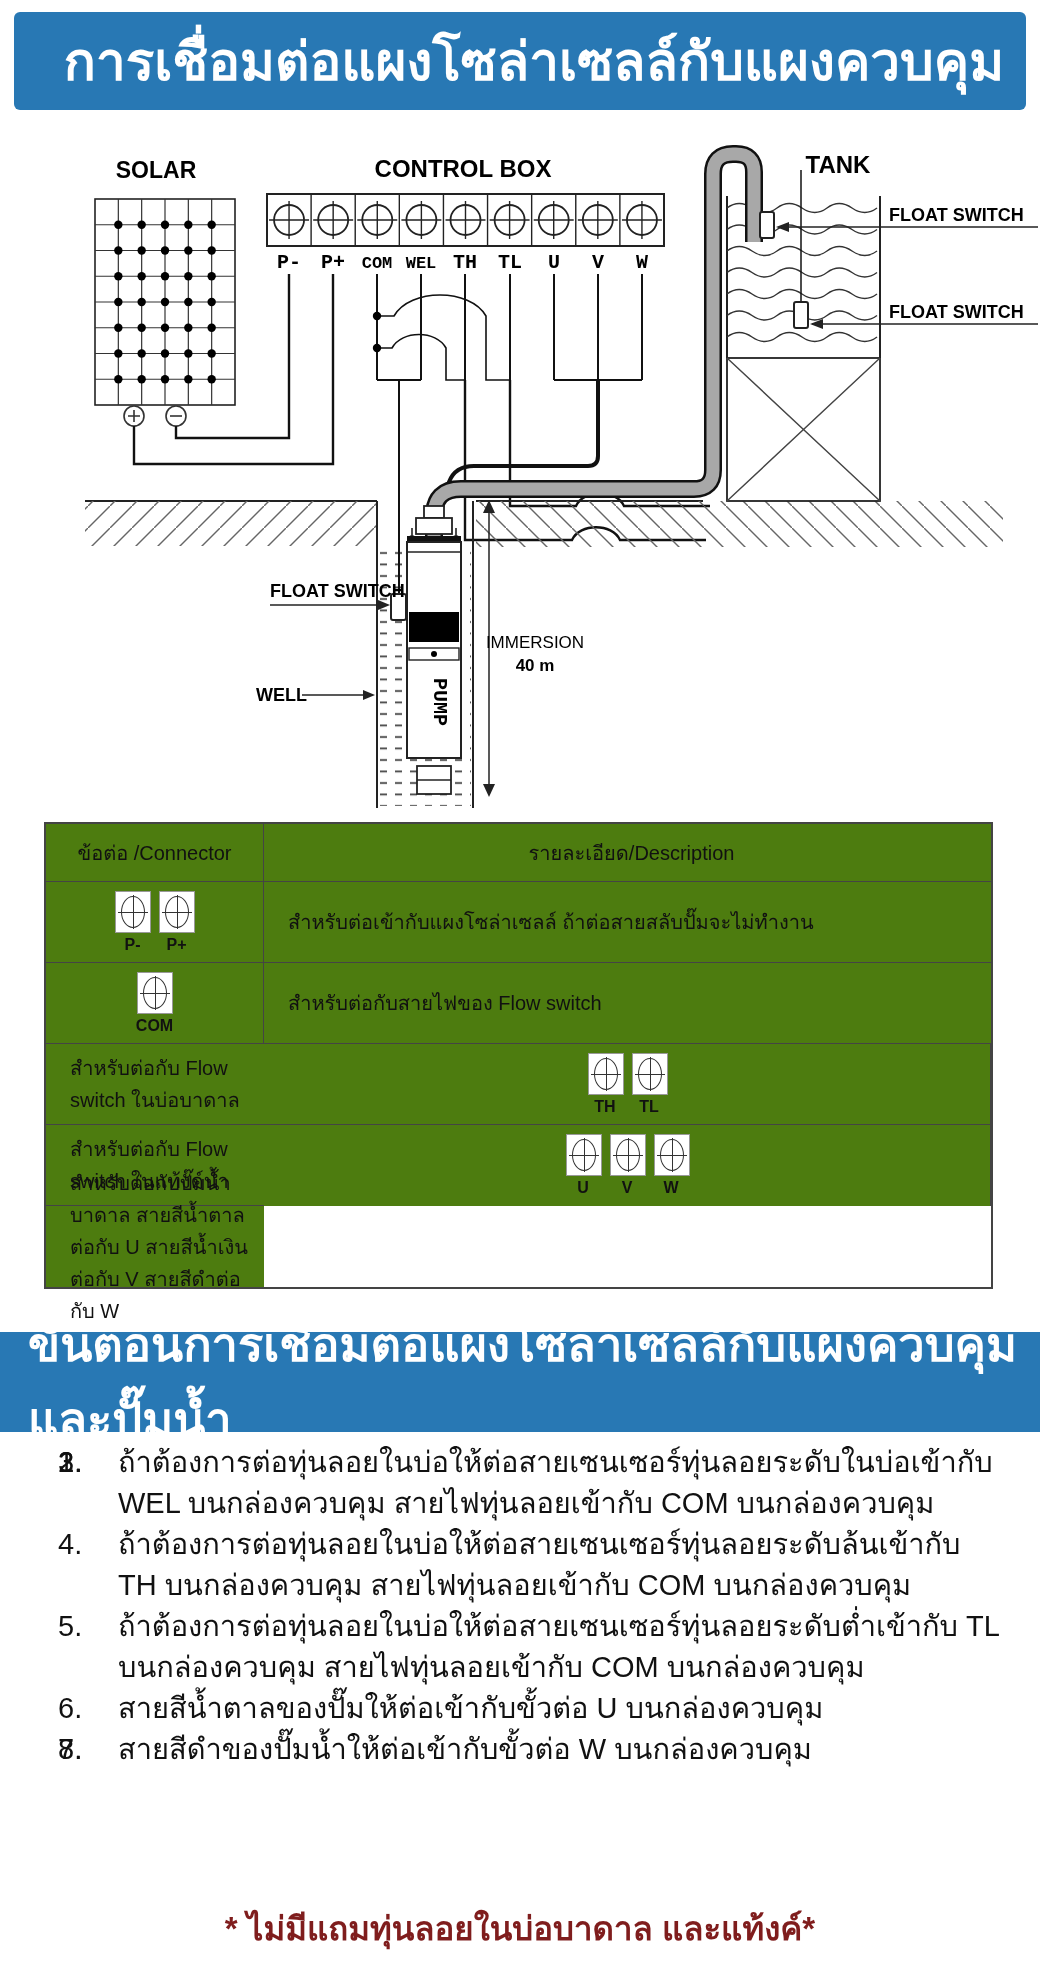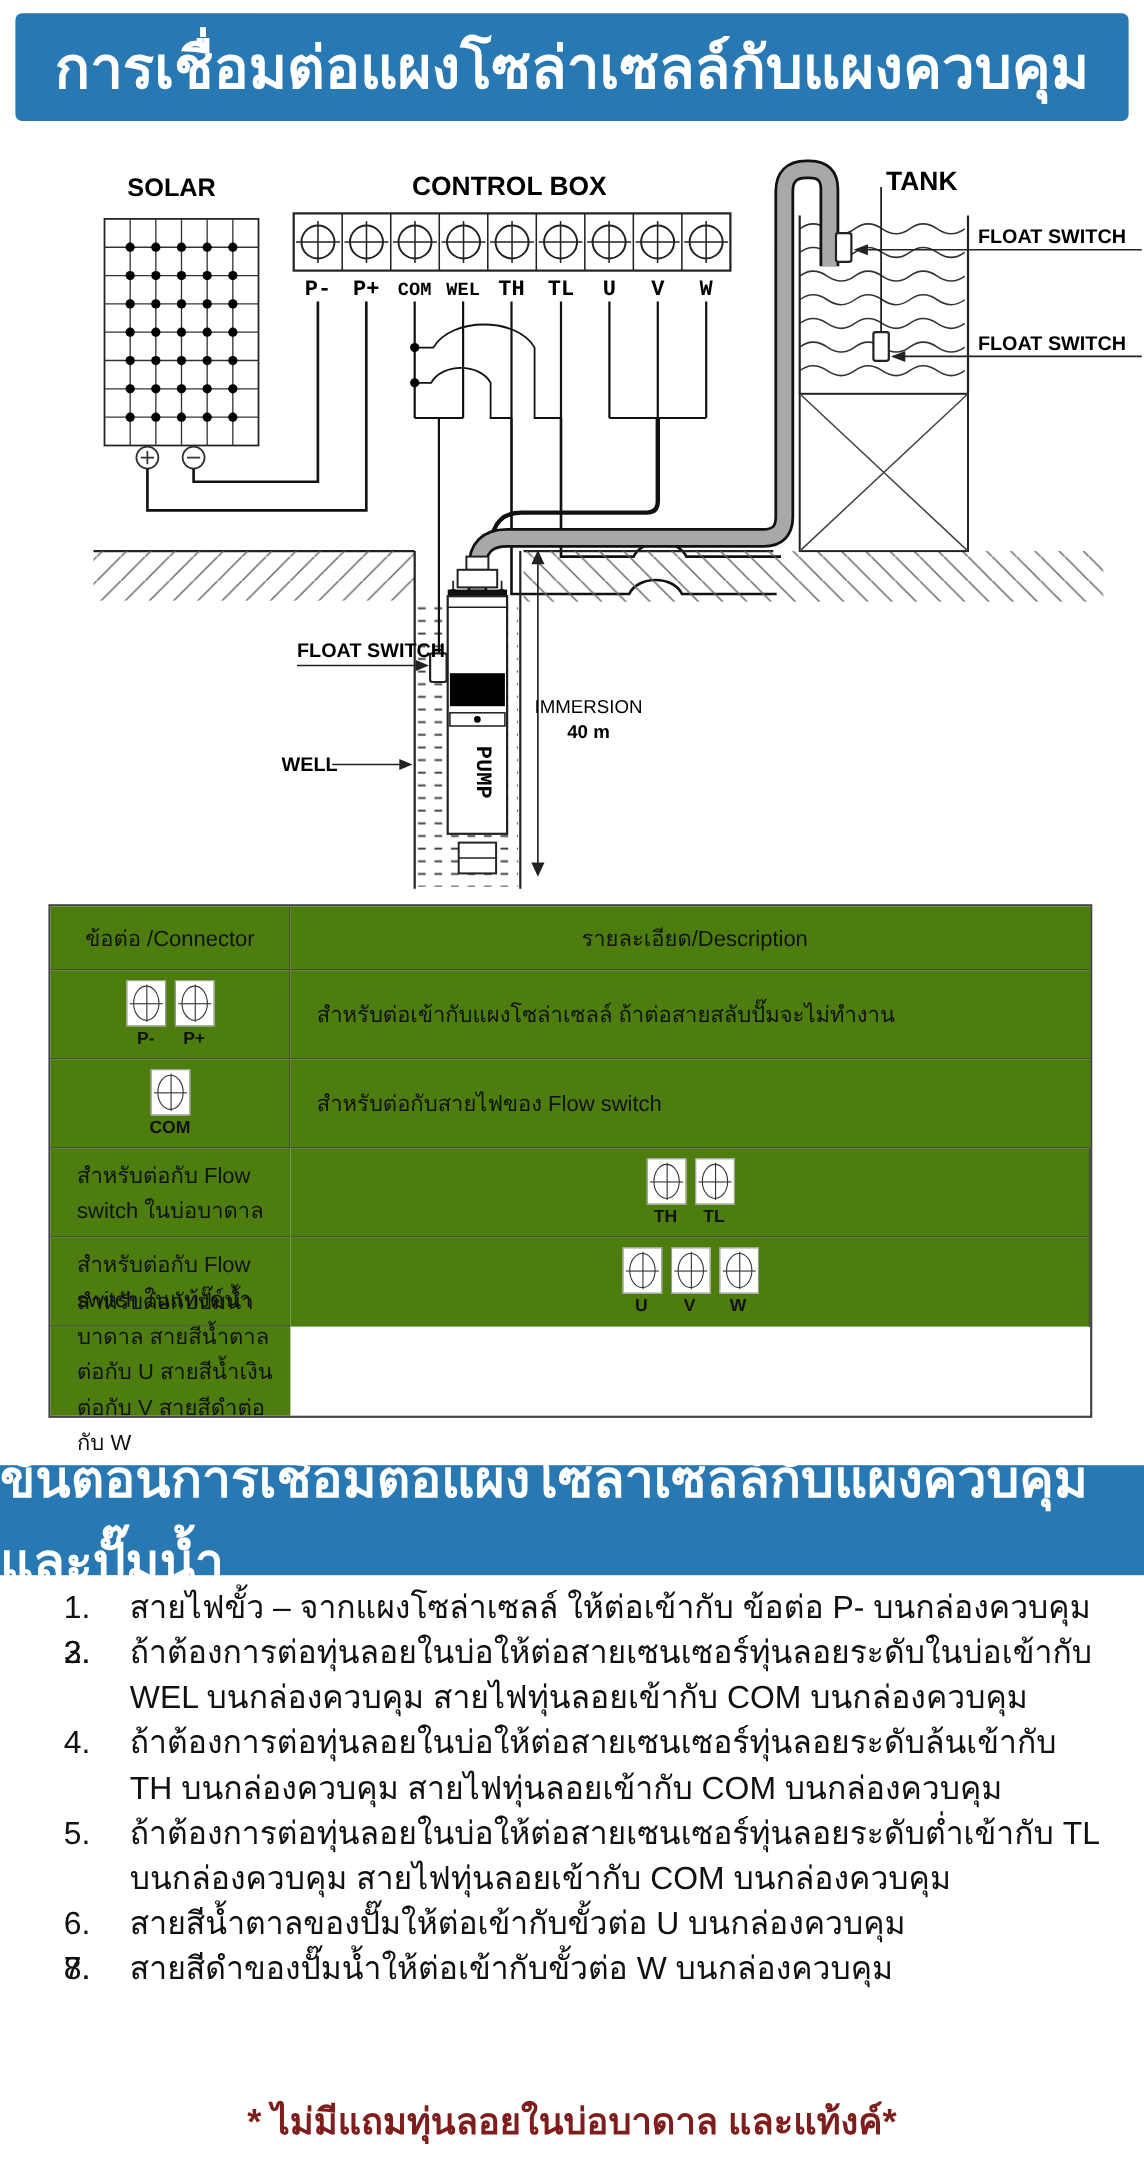--- a/index.html
+++ b/index.html
@@ -1,17 +1,17 @@
 <!DOCTYPE html>
 <html><head>
 <meta charset="utf-8">
 <style>
   html,body{margin:0;padding:0;background:#fff;}
   body{width:1040px;height:1973px;position:relative;font-family:"Liberation Sans",sans-serif;color:#111;}
-  .hdr{position:absolute;background:#2878b4;color:#fff;display:flex;align-items:center;justify-content:center;font-weight:bold;}
+  .hdr{position:absolute;background:#2878b4;color:#fff;display:flex;align-items:center;justify-content:center;font-weight:bold;padding-left:28px;}
   .hdr1{top:12px;left:14px;right:14px;height:98px;font-size:53px;border-radius:6px;}
   .hdr2{top:1332px;left:0;width:1040px;height:100px;font-size:47px;}
   svg.diag{position:absolute;top:112px;left:0;}
   svg.diag text{font-family:"Liberation Sans",sans-serif;}
   svg.diag text.tl{font-family:"Liberation Mono",monospace;font-weight:bold;}
   
   .tbl{position:absolute;top:822px;left:44px;width:949px;border:2px solid #444;display:grid;grid-template-columns:218px 1fr;grid-template-rows:58px repeat(5,81px);box-sizing:border-box;}
   .cell{border-right:1.5px solid #444;border-bottom:1.5px solid #444;display:flex;align-items:center;justify-content:center;box-sizing:border-box;background:#4d7c0f;}
   .cell.desc{justify-content:flex-start;padding-left:24px;padding-right:16px;border-right:none;font-size:20px;}
   .cell.last{border-bottom:none;}
@@ -329,21 +329,21 @@
     </div>
   </div>
   <div class="cell desc last">สำหรับต่อกับปั๊มน้ำบาดาล   สายสีน้ำตาลต่อกับ U   สายสีน้ำเงินต่อกับ V   สายสีดำต่อกับ W</div>
 </div>
 
 <div class="hdr hdr2">
   <span>ขั้นตอนการเชื่อมต่อแผงโซล่าเซลล์กับแผงควบคุมและปั๊มน้ำ</span>
 </div>
 
 <div class="steps">
-  <div class="step"><span class="n">1.</span><span>สายไฟขั้ว – จากแผงโซล่าเซลล์ ให้ต่อเข้ากับ ข้อต่อ P- บนกล่องควบคุม</span></div>
+  <div class="step"><span class="n">1.</span></div>
   <div class="step"><span class="n">2.</span></div>
   <div class="step"><span class="n">3.</span><span>ถ้าต้องการต่อทุ่นลอยในบ่อให้ต่อสายเซนเซอร์ทุ่นลอยระดับในบ่อเข้ากับ WEL บนกล่องควบคุม สายไฟทุ่นลอยเข้ากับ COM  บนกล่องควบคุม</span></div>
   <div class="step"><span class="n">4.</span><span>ถ้าต้องการต่อทุ่นลอยในบ่อให้ต่อสายเซนเซอร์ทุ่นลอยระดับล้นเข้ากับ TH บนกล่องควบคุม สายไฟทุ่นลอยเข้ากับ COM  บนกล่องควบคุม</span></div>
   <div class="step"><span class="n">5.</span><span>ถ้าต้องการต่อทุ่นลอยในบ่อให้ต่อสายเซนเซอร์ทุ่นลอยระดับต่ำเข้ากับ TL บนกล่องควบคุม สายไฟทุ่นลอยเข้ากับ COM  บนกล่องควบคุม</span></div>
   <div class="step"><span class="n">6.</span><span>สายสีน้ำตาลของปั๊มให้ต่อเข้ากับขั้วต่อ U บนกล่องควบคุม</span></div>
   <div class="step"><span class="n">7.</span></div>
   <div class="step"><span class="n">8.</span><span>สายสีดำของปั๊มน้ำให้ต่อเข้ากับขั้วต่อ W บนกล่องควบคุม</span></div>
 </div>
 
 <div class="warn">* ไม่มีแถมทุ่นลอยในบ่อบาดาล และแท้งค์*</div>

